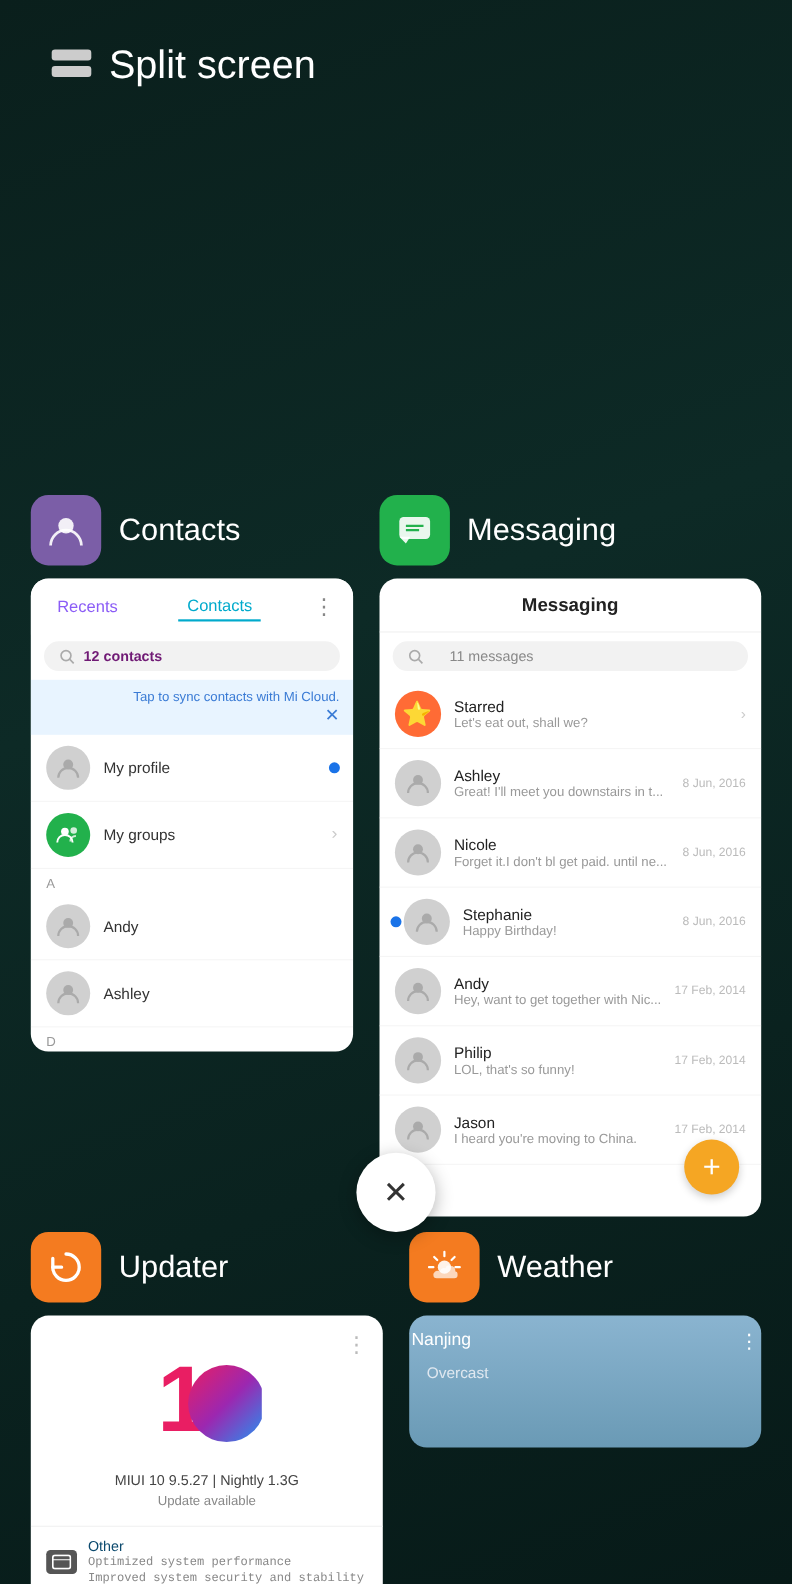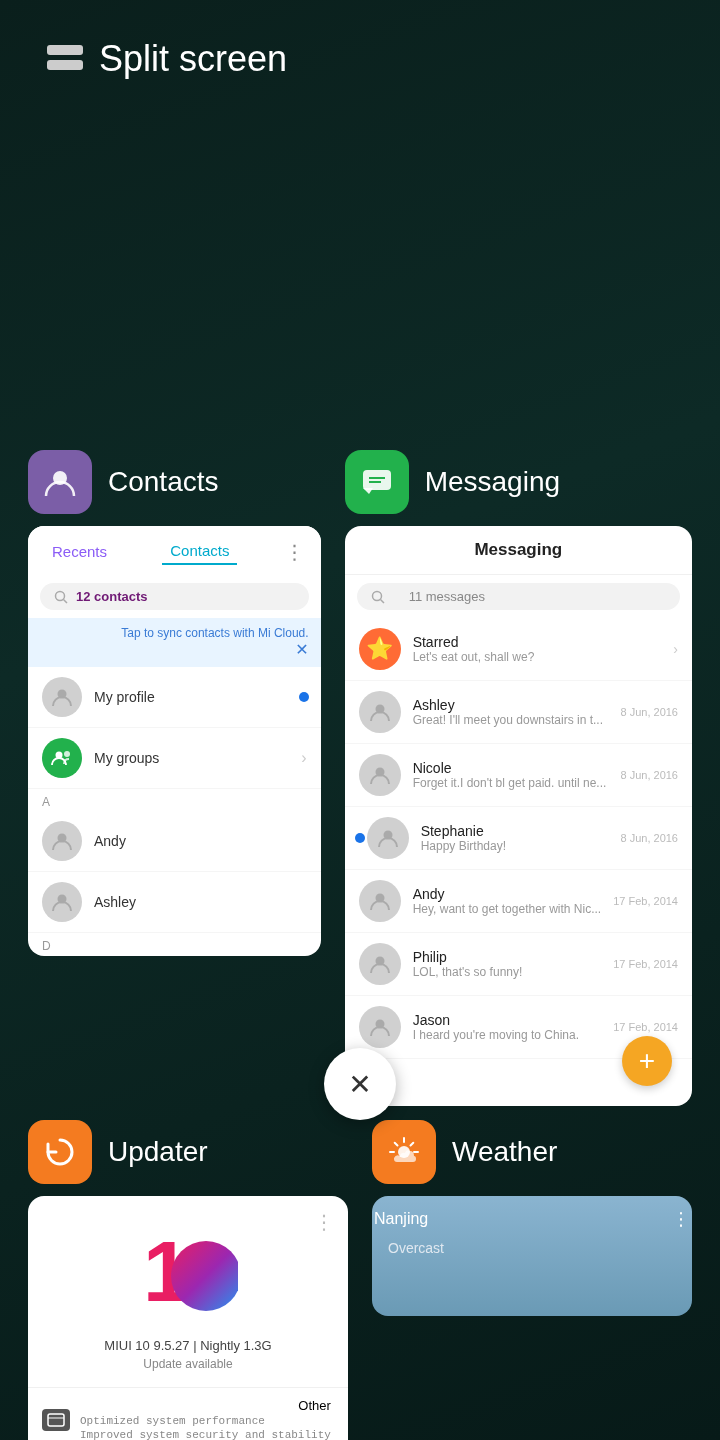--- a/index.html
+++ b/index.html
@@ -244,21 +244,21 @@
     }
     .other-icon {
       width: 28px;
       height: 22px;
       background: #555;
       border-radius: 4px;
       display: flex;
       align-items: center;
       justify-content: center;
     }
-    .other-text { font-size: 13px; color: #000000; font-weight: 500; text-align: right; }
+    .other-text { font-size: 13px; color: #0c4a6e; font-weight: 500; }
     .update-notes { font-size: 11px; color: #888; margin-top: 2px; font-family: Liberation Mono, monospace; }
 
     
     .weather-card {
       background: linear-gradient(180deg, #8ab4d0 0%, #6a9ab5 100%);
       border-radius: 16px;
       overflow: hidden;
       min-height: 120px;
     }
     .weather-header {

